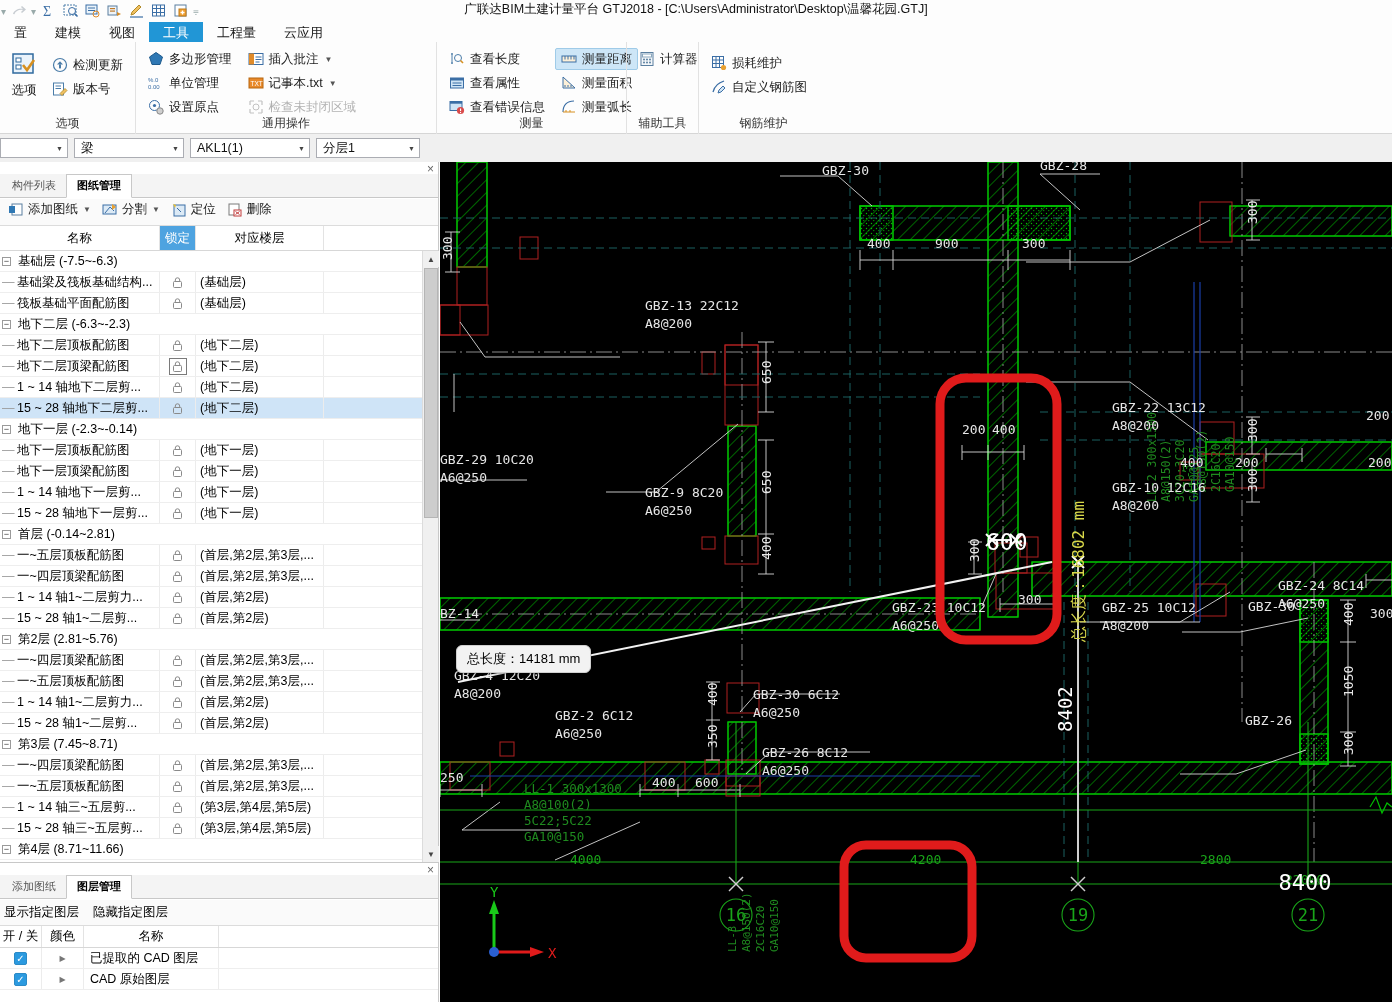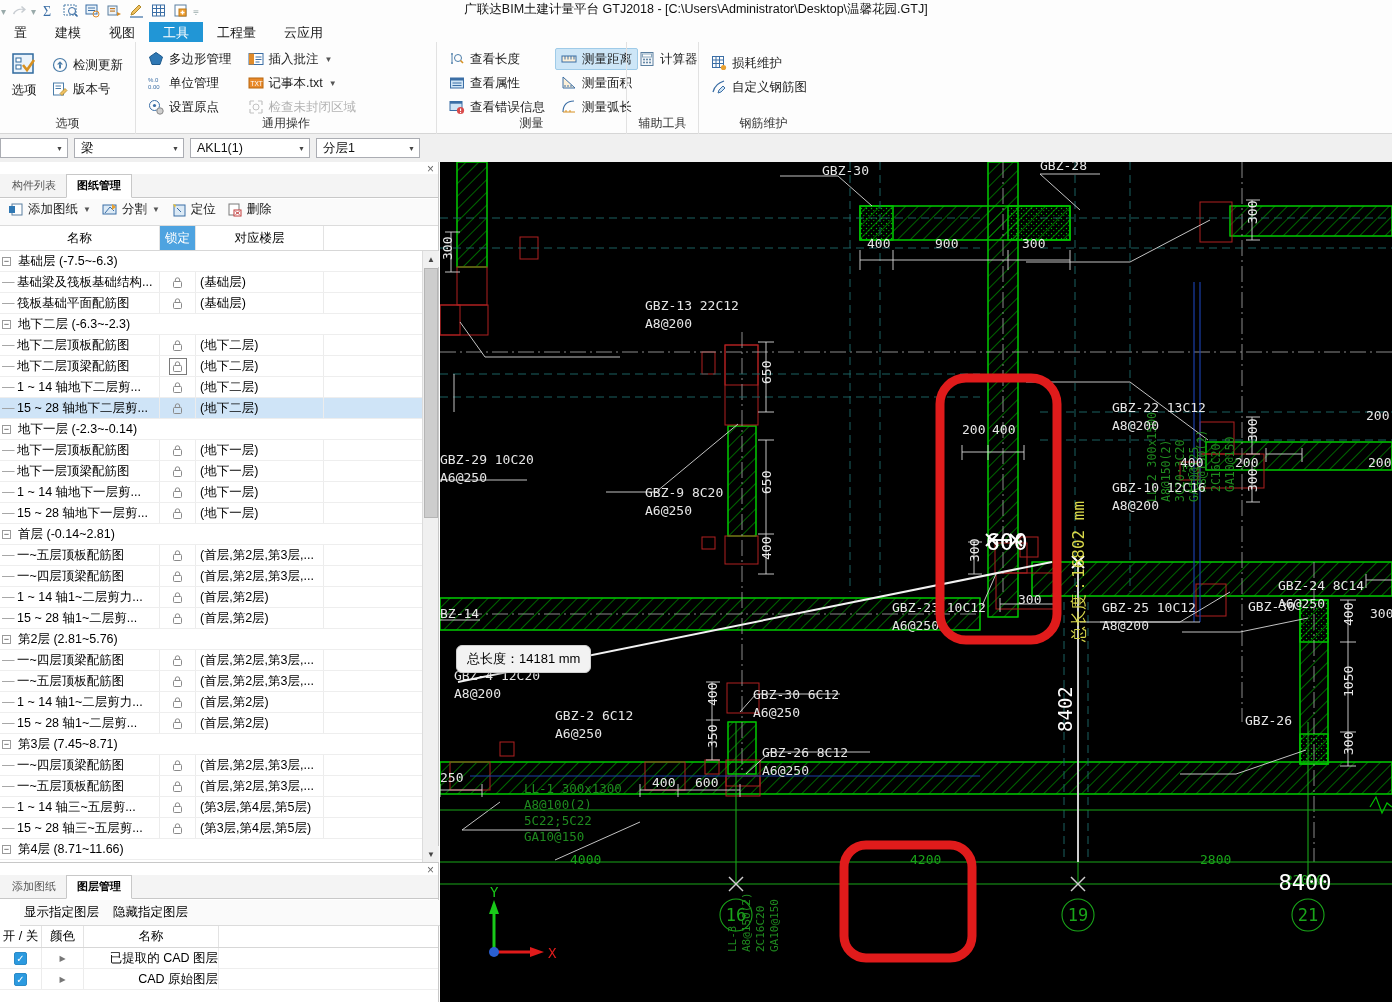--- a/index.html
+++ b/index.html
@@ -149,27 +149,27 @@
   .vs-thumb { position:absolute; left:1px; width:14px; background:#cdcdcd; border:1px solid #b5b5b5; }
 
   
   .lowpanel {
     position:absolute; left:0; top:862px; width:439px; height:140px; background:#fff;
     border-top:1px solid #c8c8c8; border-right:1px solid #c8c8c8;
   }
   .lowpanel .paneltabs { top:12px; }
   .lowbar {
     position:absolute; left:0; top:37px; width:100%; height:26px; display:flex; align-items:center;
-    gap:14px; padding-left:4px; font-size:12.5px; background:#fafafa; border-bottom:1px solid #dcdcdc;margin-left:20px;
+    gap:14px; padding-left:4px; font-size:12.5px; background:#fafafa; border-bottom:1px solid #dcdcdc;
   }
   .lowhead { position:absolute; left:0; top:63px; width:100%; height:22px; display:flex; font-size:12.5px; background:#fff; border-bottom:1px solid #d7d7d7; }
   .lh { display:flex; align-items:center; justify-content:center; border-right:1px solid #e3e3e3; height:100%; }
   .lh.onoff { width:42px; } .lh.color { width:42px; } .lh.name { width:135px; } .lh.rest { flex:1; border-right:none; }
   .lowrow { display:flex; height:21px; font-size:12.5px; border-bottom:1px solid #eee; }
-  .lc { display:flex; align-items:center; border-right:1px solid #ececec;justify-content:flex-end; }
+  .lc { display:flex; align-items:center; border-right:1px solid #ececec; }
   .lc.onoff { width:42px; justify-content:center; } .lc.color { width:42px; justify-content:center; }
   .lc.name { width:135px; padding-left:6px; } .lc.rest { flex:1; border-right:none; }
   .cbx { width:13px; height:13px; background:#2b9ae0; border:1px solid #2b8ac6; display:flex; align-items:center; justify-content:center; color:#fff; font-size:10px; line-height:11px; border-radius:2px; }
   .tri { font-size:8px; color:#777; }
 
   
   .canvas {
     position:absolute; left:440px; top:162px; width:952px; height:840px;
     background:#000; overflow:hidden;
   }

